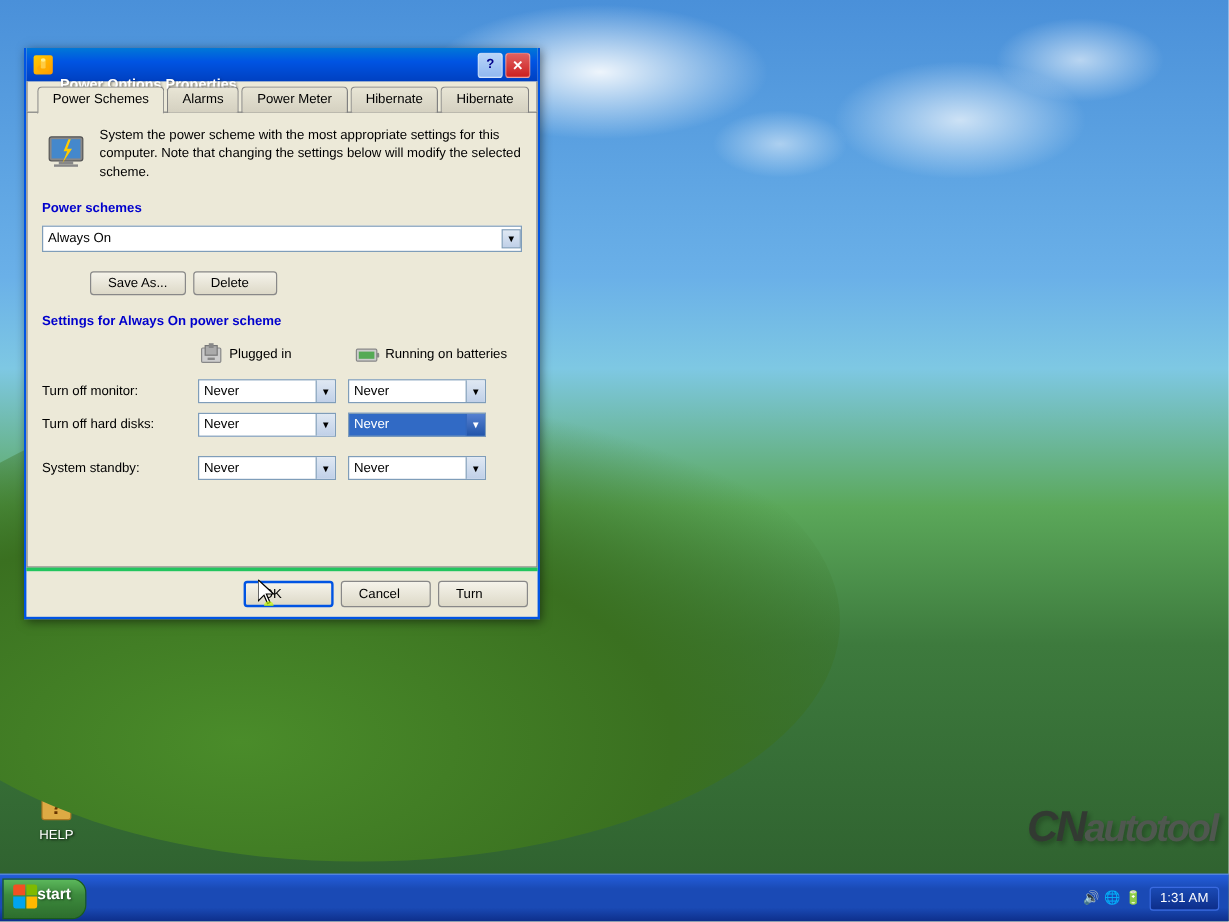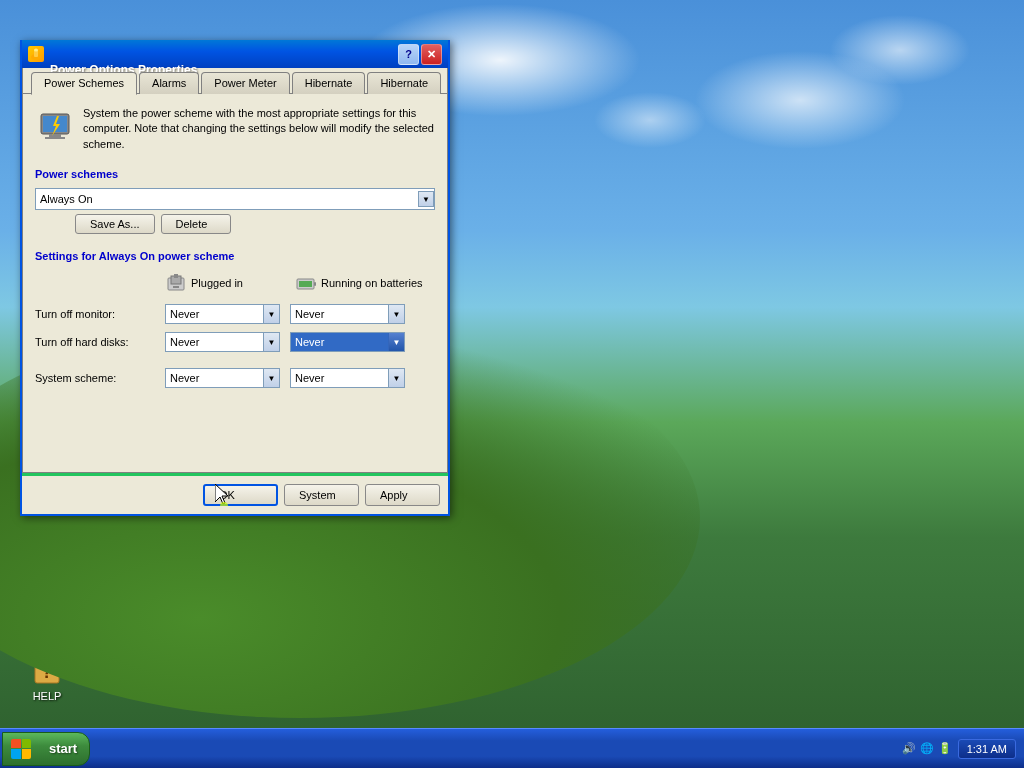--- a/index.html
+++ b/index.html
@@ -55,22 +55,21 @@
       height: 40px;
       background: linear-gradient(180deg, #245edc 0%, #1a4ab5 30%, #1a4ab5 70%, #0d2e8a 100%);
       display: flex;
       align-items: center;
       z-index: 100;
       border-top: 1px solid #5a8aff;
     }
 
     .start-button {
       display: flex;
-      align-items: center;
-      gap: 18px;
+      gap: 0;
       background: linear-gradient(180deg, #5cb85c 0%, #3d8b3d 40%, #2d6e2d 100%);
       border: 1px solid #1a5c1a;
       border-radius: 0 12px 12px 0;
       padding: 4px 12px 4px 8px;
       height: 34px;
       margin-left: 2px;
       cursor: pointer;
       color: white;
       font-weight: bold;
       font-size: 13px;
@@ -268,21 +267,21 @@
     .description-text {
       font-size: 11px;
       line-height: 1.4;
       color: #000;
     }
 
     .dropdown-row {
       display: flex;
       align-items: center;
       gap: 8px;
-      margin-bottom: 4px;
+      margin-bottom: 16px;
     }
 
     .dropdown {
       flex: 1;
       height: 22px;
       background: white;
       border: 1px solid #7f9db9;
       padding: 2px 4px;
       font-size: 11px;
       display: flex;
@@ -444,20 +443,23 @@
   <div class="desktop-icon" style="top:655px; left:12px;">
     <div class="icon-img">
       <svg width="32" height="32" viewBox="0 0 32 32">
         <rect x="4" y="4" width="24" height="24" rx="2" fill="#ddaa44" stroke="#aa7722" stroke-width="1"></rect>
         <text x="16" y="23" text-anchor="middle" fill="#663300" font-size="18" font-weight="bold">?</text>
       </svg>
     </div>
     <span class="icon-label">HELP</span>
   </div>
 
+  <div class="watermark">
+    <span>CN</span><span style="color:#555;font-size:32px;">autotool</span>
+  </div>
 
   <div class="dialog-container">
     <div class="dialog">
 
       <div class="dialog-titlebar">
         <div class="dialog-title-icon">
           <svg width="14" height="14" viewBox="0 0 14 14">
             <ellipse cx="7" cy="10" rx="5" ry="3" fill="#ffaa00"></ellipse>
             <rect x="5" y="3" width="4" height="7" rx="1" fill="#ffcc44"></rect>
             <ellipse cx="7" cy="3" rx="2" ry="1.5" fill="#ffee88"></ellipse>
@@ -564,37 +566,37 @@
           </div>
           <div class="setting-dropdown highlighted">
             <span>Never</span>
             <div style="width:16px;height:100%;background:linear-gradient(180deg,#5580d0,#2255aa);border-left:1px solid #3366bb;display:flex;align-items:center;justify-content:center;font-size:8px;color:white;">▼</div>
           </div>
         </div>
 
         <div class="separator"></div>
 
         <div class="settings-row">
-          <div class="setting-name">System scheme:</div>
+          <div class="setting-name">System standby:</div>
           <div class="setting-dropdown" style="margin-right:10px;">
             <span>Never</span>
             <div style="width:16px;height:100%;background:linear-gradient(180deg,#dfe8f3,#c0d0e8);border-left:1px solid #7f9db9;display:flex;align-items:center;justify-content:center;font-size:8px;">▼</div>
           </div>
           <div class="setting-dropdown">
             <span>Never</span>
             <div style="width:16px;height:100%;background:linear-gradient(180deg,#dfe8f3,#c0d0e8);border-left:1px solid #7f9db9;display:flex;align-items:center;justify-content:center;font-size:8px;">▼</div>
           </div>
         </div>
 
       </div>
 
       <div class="bottom-buttons">
         <button class="xp-button ok-btn" style="min-width:75px;">OK</button>
-        <button class="xp-button" style="min-width:75px;">System</button>
-        <button class="xp-button" style="min-width:75px;">Apply</button>
+        <button class="xp-button" style="min-width:75px;">Cancel</button>
+        <button class="xp-button" style="min-width:75px;">Turn</button>
       </div>
     </div>
 
     <div style="position:absolute; bottom:8px; left:195px; pointer-events:none;">
       <svg width="16" height="22" viewBox="0 0 16 22">
         <polygon points="0,0 0,18 5,13 8,20 10,19 7,12 13,12" fill="white" stroke="black" stroke-width="1"></polygon>
         <circle cx="9" cy="22" r="4" fill="#ccff00" opacity="0.7"></circle>
       </svg>
     </div>
   </div>

